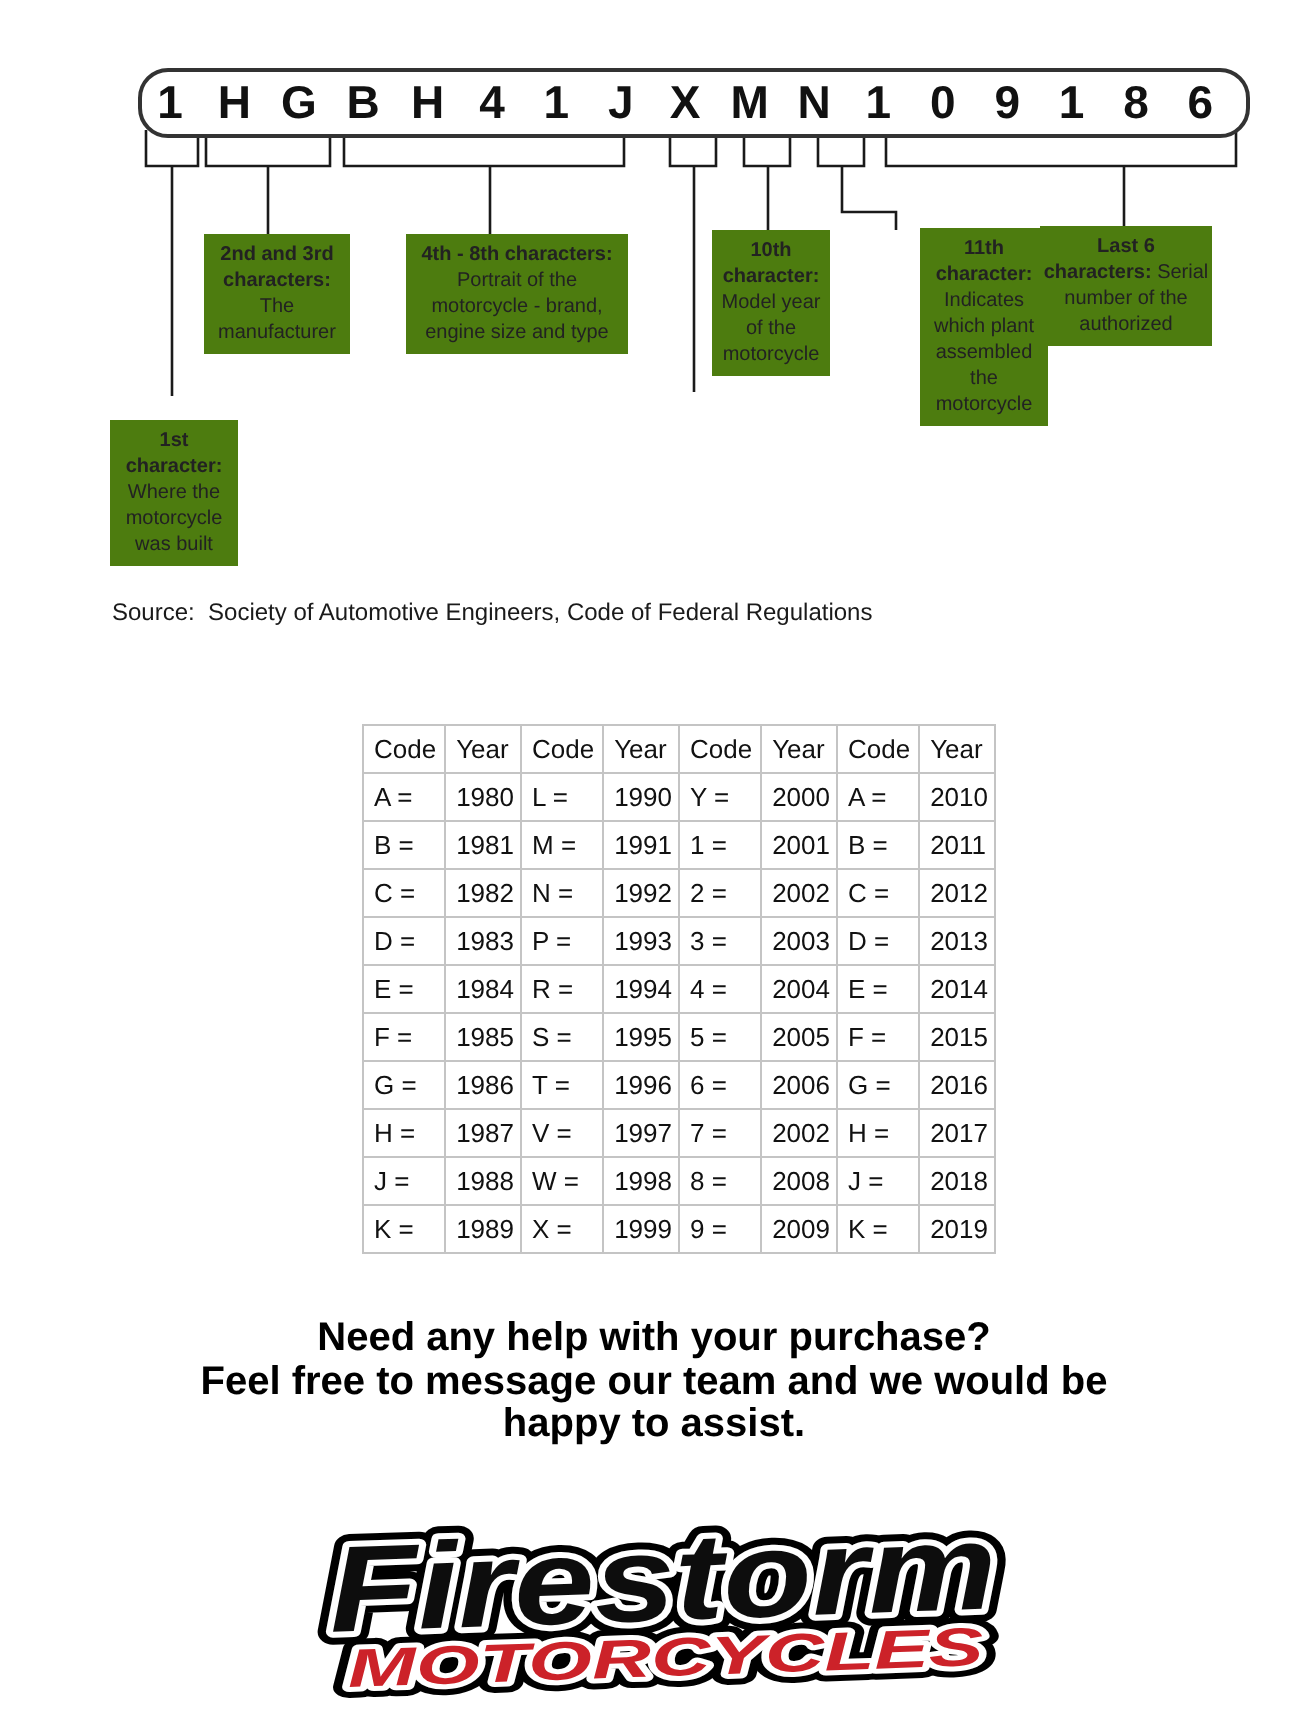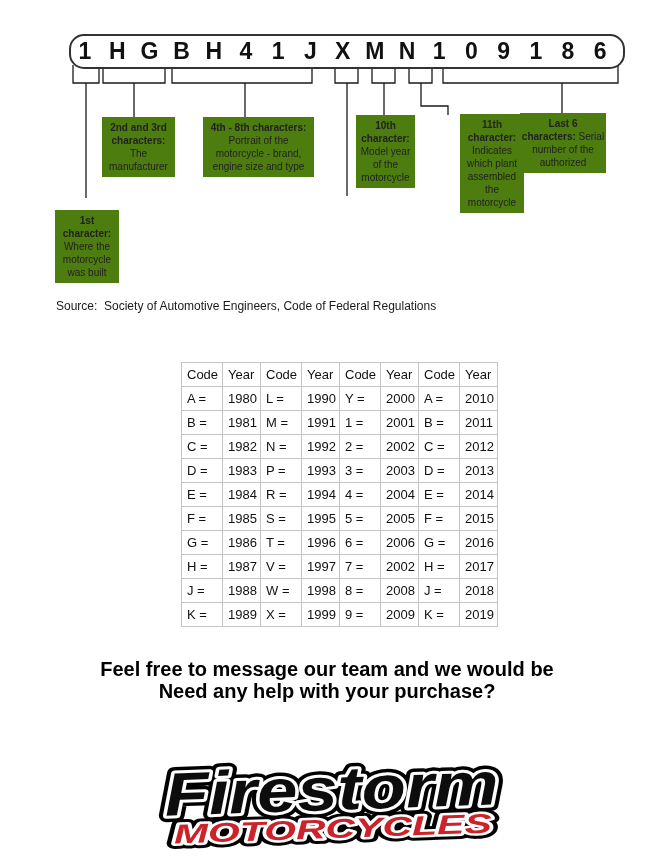--- a/index.html
+++ b/index.html
@@ -242,22 +242,23 @@
           <td class="y">1999</td>
           <td class="c">9 =</td>
           <td class="y">2009</td>
           <td class="c">K =</td>
           <td class="y">2019</td>
         </tr>
       </tbody>
   </table>
 
   <div class="help">
+    <div>Need any help with your purchase?</div>
     <div>Feel free to message our team and we would be</div>
-    <div>Need any help with your purchase?</div>
+    <div>happy to assist.</div>
   </div>
 
   <svg class="logo-svg" width="395" height="105" viewBox="0 0 395 105">
     <g transform="rotate(-2 197 55)" font-family="Liberation Sans, sans-serif" font-weight="bold" font-style="italic" text-anchor="middle" stroke-linejoin="round">
 
       <text x="197" y="58" font-size="61" textLength="334" lengthAdjust="spacingAndGlyphs" fill="none" stroke="#000000" stroke-width="13">Firestorm</text>
       <text x="197" y="86" font-size="27" textLength="318" lengthAdjust="spacingAndGlyphs" fill="none" stroke="#000000" stroke-width="11">MOTORCYCLES</text>
 
       <text x="197" y="58" font-size="61" textLength="334" lengthAdjust="spacingAndGlyphs" fill="none" stroke="#ffffff" stroke-width="6">Firestorm</text>
       <text x="197" y="86" font-size="27" textLength="318" lengthAdjust="spacingAndGlyphs" fill="none" stroke="#ffffff" stroke-width="5">MOTORCYCLES</text>

